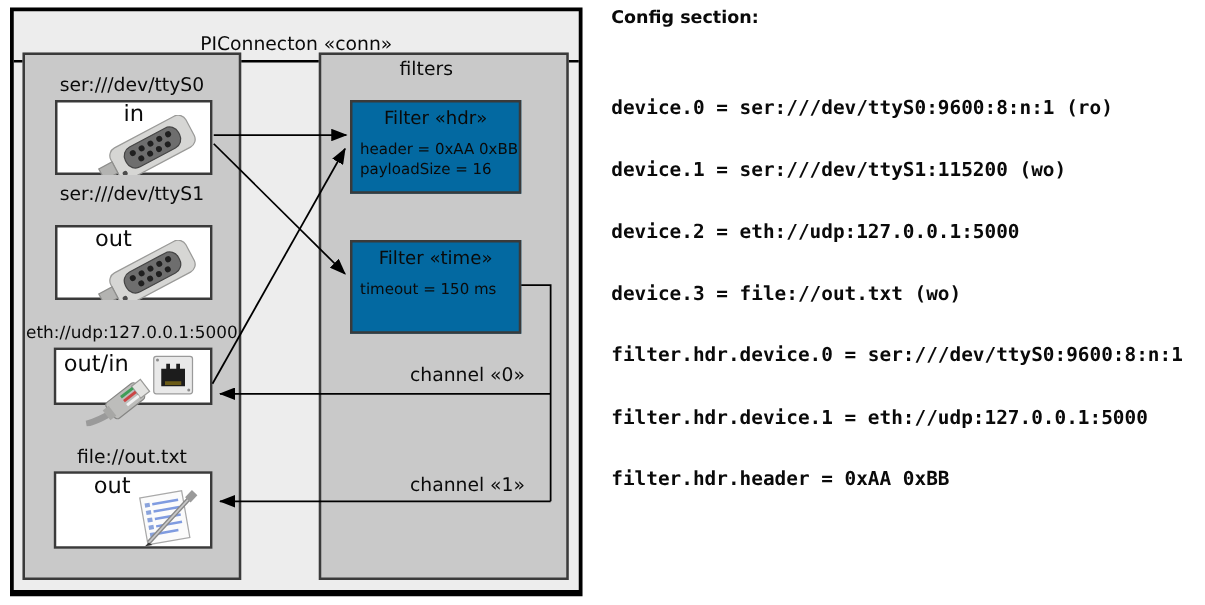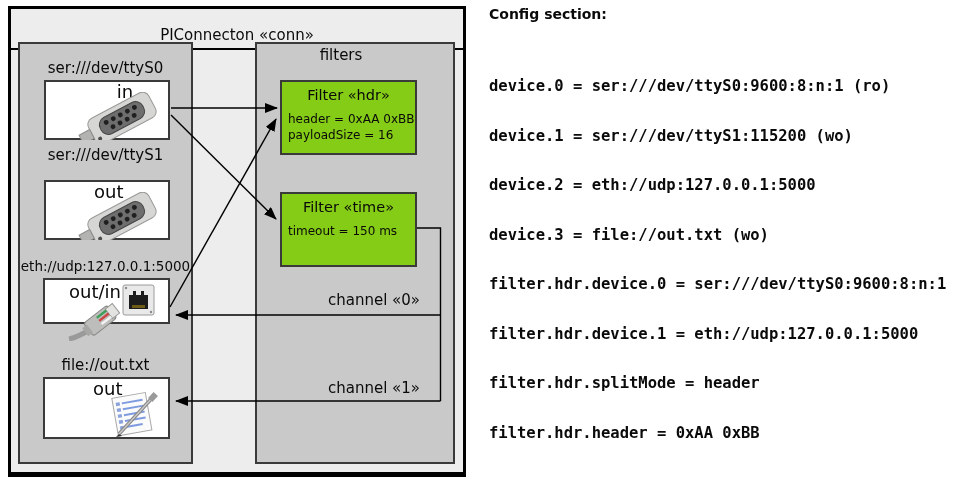--- a/index.html
+++ b/index.html
@@ -15,30 +15,30 @@
   
   .panel{position:absolute;box-sizing:border-box;background:#c9c9c9;border:2px solid #3a3a3a;}
   .panel-devices{left:18px;top:42px;width:175px;height:422px;}
   .panel-filters{left:255px;top:42px;width:200px;height:422px;}
   .filters-title{position:absolute;left:255px;top:46px;width:172px;text-align:center;font-size:15px;}
 
   
   .dev-label{position:absolute;left:18px;width:175px;text-align:center;font-size:15px;}
   .dev-label.small{font-size:13.5px;}
   .dev-box{position:absolute;box-sizing:border-box;background:#fff;border:2px solid #3a3a3a;}
-  .dev-mode{position:absolute;font-size:18px;line-height:20px;padding-left:18px;}
+  .dev-mode{position:absolute;font-size:18px;line-height:20px;}
   .db1{left:44px;top:80px;width:126px;height:60px;}
   .db2{left:44px;top:180px;width:126px;height:60px;}
   .db3{left:43px;top:278px;width:127px;height:46px;}
   .db4{left:43px;top:377px;width:127px;height:62px;}
   .icon{position:absolute;}
 
   
   .fbox{position:absolute;left:280px;width:137px;height:75px;box-sizing:border-box;
-        background:#84cc16;border:2px solid #3a3a3a;}
+        background:#0369a1;border:2px solid #3a3a3a;}
   .fb1{top:80px;} .fb2{top:192px;}
   .ftitle{text-align:center;font-size:14.5px;margin-top:5px;}
   .fprops{margin-top:8px;}
   .fprop{font-size:12px;line-height:16px;margin-left:6px;}
 
   
   .channel-label{position:absolute;left:270px;width:150px;text-align:right;font-size:15px;}
   .ch0{top:291px;} .ch1{top:379px;}
 
   
@@ -187,21 +187,20 @@
   </svg>
 
   <div class="config-heading">Config section:</div>
   <div class="config-lines">
     <div>device.0 = ser:///dev/ttyS0:9600:8:n:1 (ro)</div>
     <div>device.1 = ser:///dev/ttyS1:115200 (wo)</div>
     <div>device.2 = eth://udp:127.0.0.1:5000</div>
     <div>device.3 = file://out.txt (wo)</div>
     <div>filter.hdr.device.0 = ser:///dev/ttyS0:9600:8:n:1</div>
     <div>filter.hdr.device.1 = eth://udp:127.0.0.1:5000</div>
-    <div>filter.hdr.splitMode = header</div>
     <div>filter.hdr.header = 0xAA 0xBB</div>
     
     
     
     
     
     
     
     
   </div>

